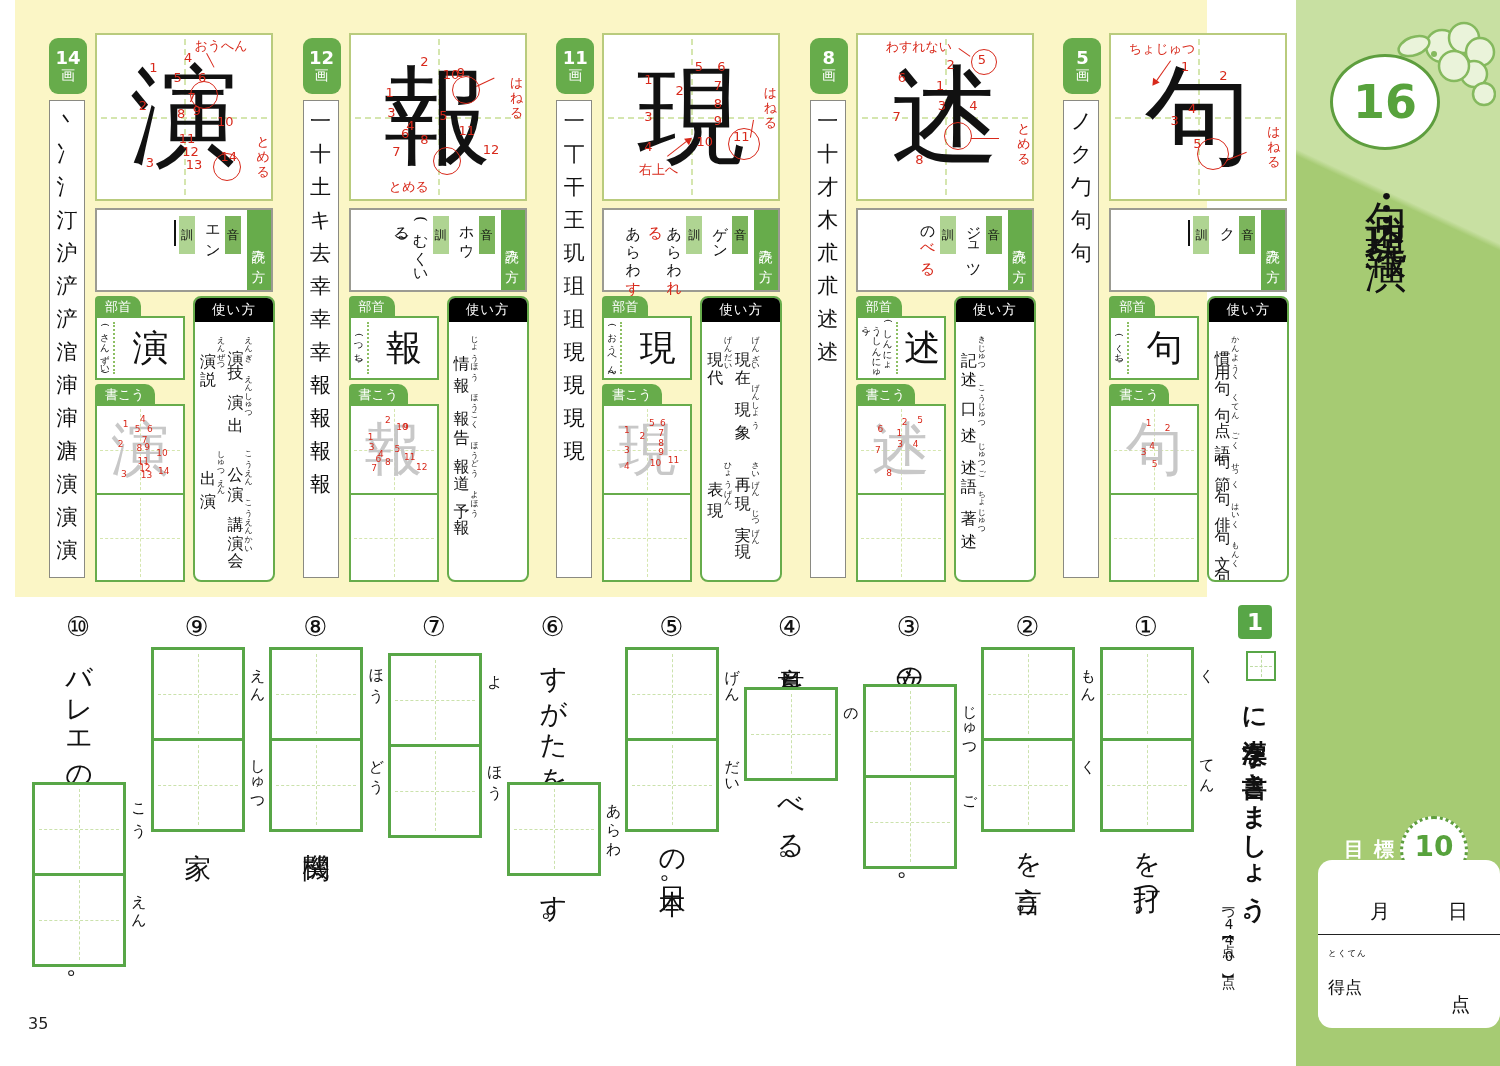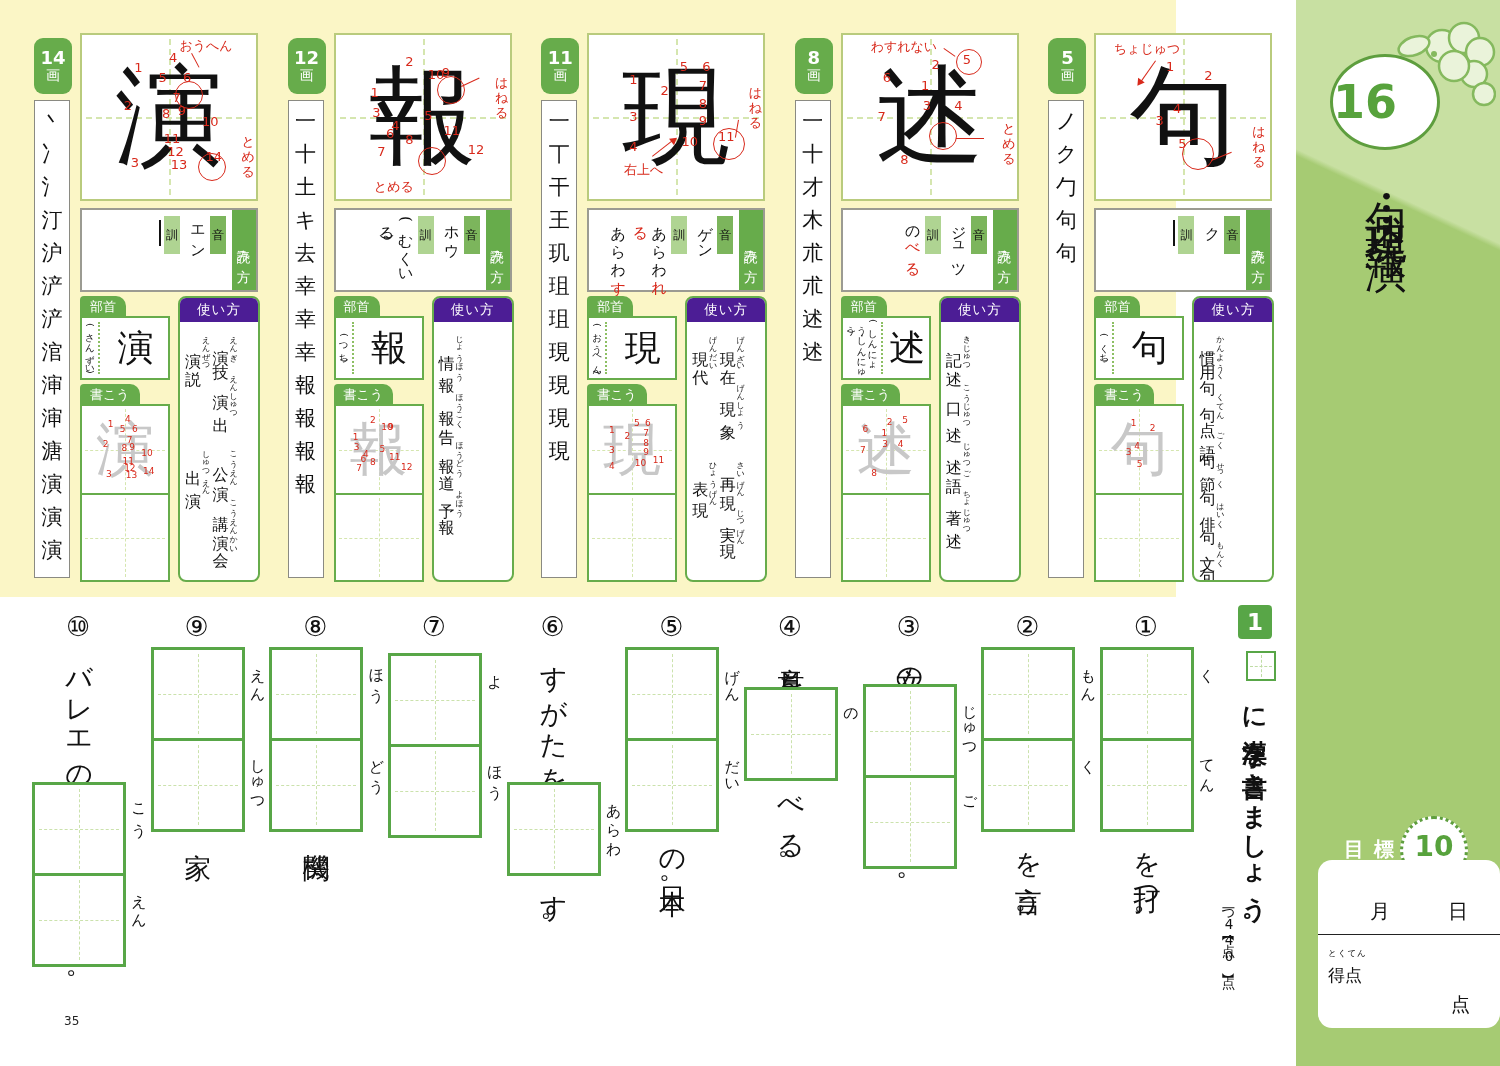--- a/index.html
+++ b/index.html
@@ -1,20 +1,20 @@
 <!DOCTYPE html>
 <html><head>
 <meta charset="utf-8">
 <style>
   html,body{margin:0;padding:0;}
   body{font-family:"DejaVu Sans",sans-serif;background:#fff;}
   #page{position:relative;width:1500px;height:1066px;background:#fff;overflow:hidden;}
 
   
-  #yellow{position:absolute;left:0;top:0;width:1176px;height:597px;background:#FBF6C6;}
+  #yellow{position:absolute;left:15px;top:0;width:1176px;height:597px;background:#FBF6C6;padding-left:16px;}
 
   
   .kblock{position:absolute;top:0;width:242px;height:582px;}
   .badge{position:absolute;left:16px;top:38px;width:38px;height:56px;background:#67AC4B;border-radius:9px;
          color:#fff;display:flex;flex-direction:column;align-items:center;justify-content:center;line-height:1.05;}
   .badge .bn{font-size:18px;font-weight:bold;}
   .badge .bk{font-size:14px;}
   .strip{position:absolute;left:16px;top:100px;width:36px;height:478px;background:#fff;border:1.5px solid #8a8a82;
          box-sizing:border-box;text-align:center;padding-top:4px;}
   .schar{font-family:"DejaVu Serif",serif;font-size:21px;line-height:33px;color:#111;}
@@ -58,47 +58,47 @@
   .kgrid{position:absolute;left:62px;top:404px;width:90px;height:178px;background:#fff;border:2px solid #67AC4B;box-sizing:border-box;}
   .kcell{position:relative;width:100%;height:50%;box-sizing:border-box;}
   .kcell+.kcell{border-top:2px solid #67AC4B;}
   .kcell::before{content:'';position:absolute;left:50%;top:3px;bottom:3px;border-left:1.5px dashed #D5E6AF;}
   .kcell::after{content:'';position:absolute;top:50%;left:3px;right:3px;border-top:1.5px dashed #D5E6AF;}
   .gray{position:absolute;inset:0;display:flex;align-items:center;justify-content:center;
         font-family:"DejaVu Serif",serif;font-size:58px;color:#C8C8C8;z-index:1;}
 
   .tbox{position:absolute;left:160px;top:296px;width:82px;height:286px;background:#fff;border:2px solid #67AC4B;
         border-radius:8px;box-sizing:border-box;overflow:hidden;}
-  .ttab{height:24px;background:#4c1d95;color:#fff;font-size:13.5px;display:flex;align-items:center;justify-content:center;letter-spacing:1px;}
+  .ttab{height:24px;background:#000000;color:#fff;font-size:13.5px;display:flex;align-items:center;justify-content:center;letter-spacing:1px;}
   .tbody{writing-mode:vertical-rl;height:252px;padding:8px 4px 0 0;display:flex;flex-direction:row;}
   .tcol{margin-left:2px;}
   .tword{display:inline-block;margin-inline-end:12px;font-family:"DejaVu Serif",serif;font-size:16px;color:#111;}
   .tword rt{font-size:8px;letter-spacing:0;}
 
   
   #sidebar{position:absolute;left:1296px;top:0;width:204px;height:1066px;
            background:linear-gradient(205deg,#C8E0A2 0%,#C8E0A2 21%,#A6CB73 21.6%,#A6CB73 100%);}
   #lesson-circle{position:absolute;left:34px;top:54px;width:104px;height:90px;background:#fff;border:3.5px solid #5E9E3E;
-           border-radius:50%;display:flex;align-items:center;justify-content:flex-start;}
+           border-radius:50%;display:flex;align-items:center;justify-content:center;}
   #lesson-circle span{color:#57A23C;font-size:46px;font-weight:bold;}
   #lesson-title{position:absolute;left:62px;top:168px;writing-mode:vertical-rl;font-family:"DejaVu Serif",serif;
            font-size:42px;color:#111;letter-spacing:6px;}
   #sheep{position:absolute;left:80px;top:10px;}
   #goal-label{position:absolute;left:48px;top:836px;color:#fff;font-size:20px;font-weight:bold;letter-spacing:10px;}
   #clock{position:absolute;left:104px;top:816px;width:62px;height:62px;background:#fff;border:3px dotted #5E9E3E;
          border-radius:50%;text-align:center;}
   #clock .t{color:#57A23C;font-size:28px;font-weight:bold;line-height:56px;}
   #clock .u{position:absolute;right:8px;bottom:4px;color:#57A23C;font-size:12px;}
   #datebox{position:absolute;left:22px;top:860px;width:182px;height:168px;background:#fff;border-radius:14px;}
   #datebox .mrow{position:absolute;left:0;top:38px;width:100%;font-size:20px;color:#111;}
   #datebox .m{position:absolute;left:52px;}
   #datebox .d{position:absolute;right:32px;}
   #datebox .line{position:absolute;left:0;top:74px;width:100%;border-top:1.5px solid #222;}
   #datebox .score{position:absolute;left:10px;top:88px;font-size:17px;color:#111;}
-  #datebox .score .f{display:block;font-size:8.5px;letter-spacing:1px;margin-bottom:4px;}
+  #datebox .score .f{display:block;font-size:8.5px;letter-spacing:1px;margin-bottom:16px;}
   #datebox .pt{position:absolute;right:30px;bottom:10px;font-size:19px;color:#111;}
 
   
   #exercise{position:absolute;left:0;top:597px;width:1296px;height:469px;background:#fff;}
   #instr{position:absolute;left:1236px;top:8px;width:58px;height:452px;}
   #instr .num{width:34px;height:34px;background:#58A647;border-radius:4px;color:#fff;font-size:23px;font-weight:bold;
         display:flex;align-items:center;justify-content:center;margin-left:2px;}
   #instr .itext{writing-mode:vertical-rl;margin-top:10px;margin-left:2px;font-size:25px;font-weight:bold;color:#111;
         letter-spacing:2px;height:400px;}
   .boxicon{display:inline-block;width:26px;height:26px;border:2.5px solid #58A647;position:relative;background:#fff;
@@ -111,21 +111,21 @@
         justify-content:space-between;}
   .prob{width:112px;position:relative;}
   .pnum{text-align:center;font-size:27px;color:#111;height:36px;font-family:"DejaVu Serif",serif;}
   .pbody{writing-mode:vertical-rl;width:96px;margin:0 auto;height:404px;font-family:"DejaVu Serif",serif;
         font-size:27px;color:#111;letter-spacing:3px;}
   .abox{display:inline-block;width:94px;height:94px;box-sizing:border-box;border:3px solid #58A647;background:#fff;position:relative;}
   .abox.f2{margin-inline-start:-3px;}
   .abox::before{content:'';position:absolute;left:50%;top:4px;bottom:4px;border-left:1.5px dashed #CBE2AC;}
   .abox::after{content:'';position:absolute;top:50%;left:4px;right:4px;border-top:1.5px dashed #CBE2AC;}
   .furi{position:absolute;right:-25px;top:8px;writing-mode:vertical-rl;font-size:15px;letter-spacing:2px;color:#111;}
-  #pageno{position:absolute;left:28px;top:1014px;font-size:12px;color:#222;margin-left:36px;}
+  #pageno{position:absolute;left:28px;top:1014px;font-size:16px;color:#222;}
 </style>
 </head>
 <body>
 
 <div id="page">
 
   <div id="yellow">
     <div id="kanji-blocks">
         <div class="kblock" style="left: 18px;">
           <div class="badge">

